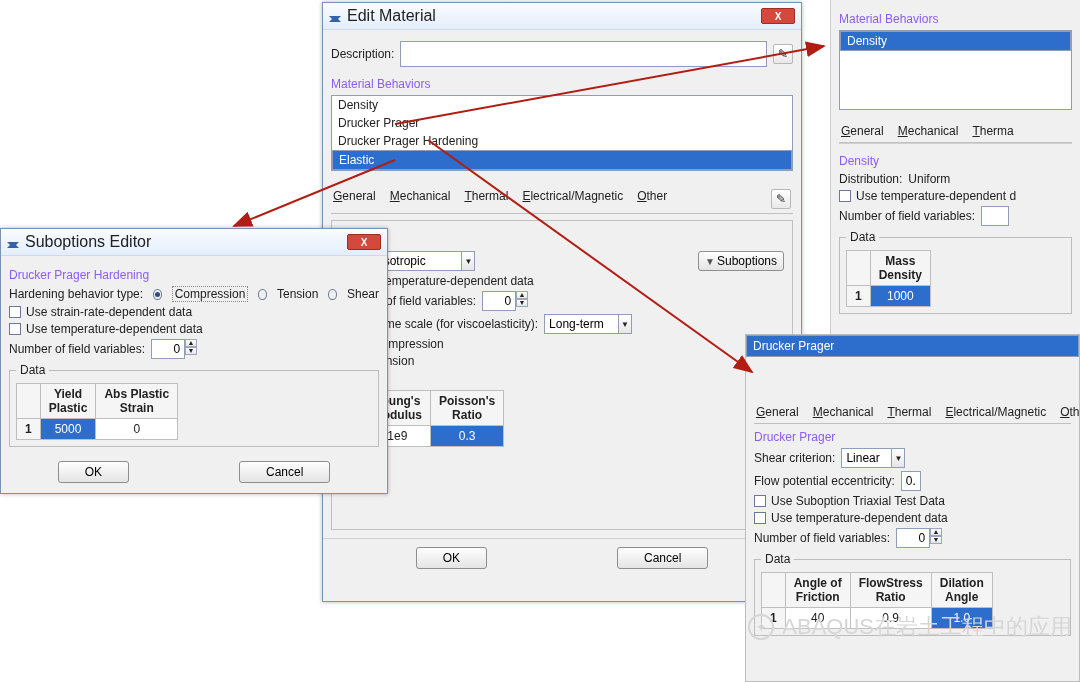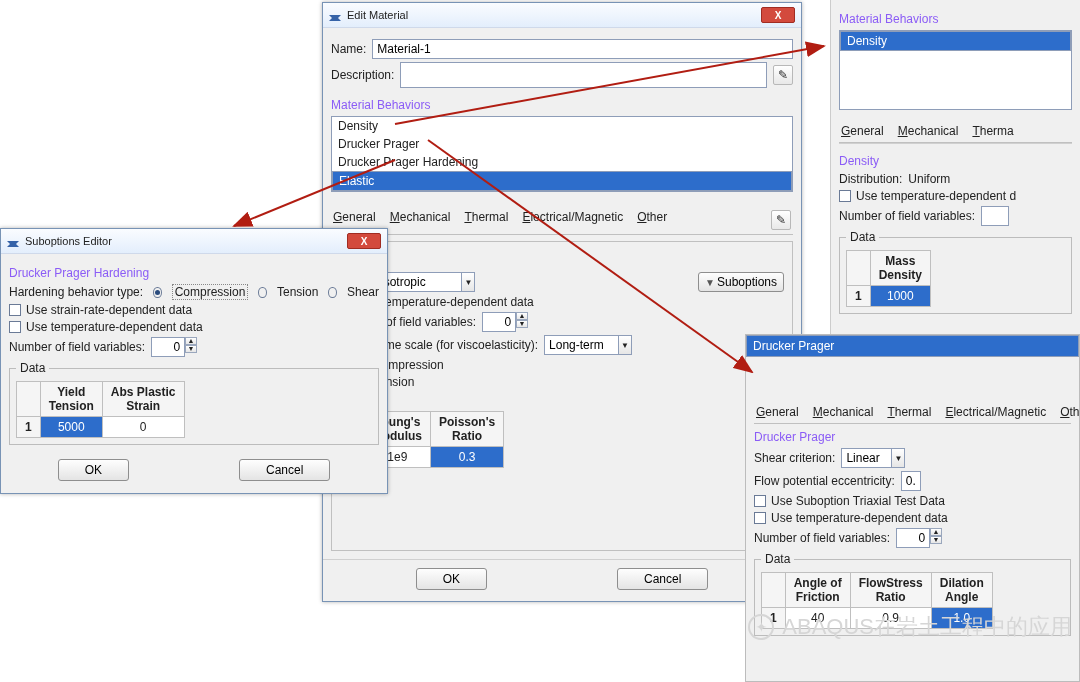--- a/index.html
+++ b/index.html
@@ -1,19 +1,19 @@
 <!DOCTYPE html>
 <html><head>
 <meta charset="utf-8">
 <style>
   *{box-sizing:border-box;margin:0;padding:0}
   body{font-family:Tahoma,Segoe UI,sans-serif;font-size:12px;color:#222;background:#fff;width:1080px;height:682px;position:relative;overflow:hidden}
   .dlg{position:absolute;border:1px solid #7893b5;background:#f0f0f0;box-shadow:0 0 4px rgba(0,0,0,.3)}
   .title-bar{background:linear-gradient(#fafcff,#e3eefc);border-bottom:1px solid #cfd9ea;padding:4px 6px;display:flex;align-items:center;gap:6px}
-  .title-bar .t{flex:1;font-size:11px}
+  .title-bar .t{flex:1;font-size:16px}
   .close-x{width:34px;height:16px;background:#d34a3d;border:1px solid #a02c22;border-radius:2px;display:flex;align-items:center;justify-content:center;color:#fff;font-weight:bold;font-size:10px;cursor:pointer}
   .body{padding:8px}
   .grp-title{color:#8b5cf6;margin:4px 0}
   fieldset{border:1px solid #bcbcbc;padding:6px;margin-top:4px}
   legend{padding:0 4px;font-size:12px}
   .row{display:flex;align-items:center;gap:6px;margin:3px 0}
   .row label{white-space:nowrap}
   .inp{border:1px solid #8e9db8;background:#fff;padding:2px 4px;font-size:12px}
   .sel{border:1px solid #8e9db8;background:#fff;padding:1px 2px;font-size:12px}
   .icon-btn{width:20px;height:20px;border:1px solid #b8b8b8;background:linear-gradient(#fff,#e8e8e8);display:inline-flex;align-items:center;justify-content:center;border-radius:2px;cursor:pointer}
@@ -52,24 +52,20 @@
 </head>
 <body>
 
 <div class="dlg" style="left:322px;top:2px;width:480px;height:600px">
   <div class="title-bar">
     <span class="diamond"></span>
     <span class="t">Edit Material</span>
     <span class="close-x">X</span>
   </div>
   <div class="body">
-    <div class="row">
-      <label>Name:</label>
-      <input class="inp" style="flex: 1 1 0%;" value="Material-1">
-    </div>
     <div class="row" style="align-items:center">
       <label>Description:</label>
       <div class="inp" style="flex:1;height:26px"></div>
       <span class="icon-btn">✎</span>
     </div>
     <div style="margin-top:10px">
       <div class="grp-title">Material Behaviors</div>
       <div class="list-box" style="height:76px">
         <div class="list-item">Density</div>
         <div class="list-item">Drucker Prager</div>
@@ -187,21 +183,21 @@
           </span>
       </span>
     </div>
     <fieldset>
       <legend>Data</legend>
       <table class="tbl">
         <tbody>
             <tr>
               <th></th>
               <th style="white-space:pre">Yield
-Tension</th>
+Plastic</th>
               <th style="white-space:pre">Abs Plastic
 Strain</th>
             </tr>
         <tr>
               <th>1</th>
           <td class="cell-sel">5000</td>
           <td>0</td>
             </tr>
       </tbody>
         </table>

